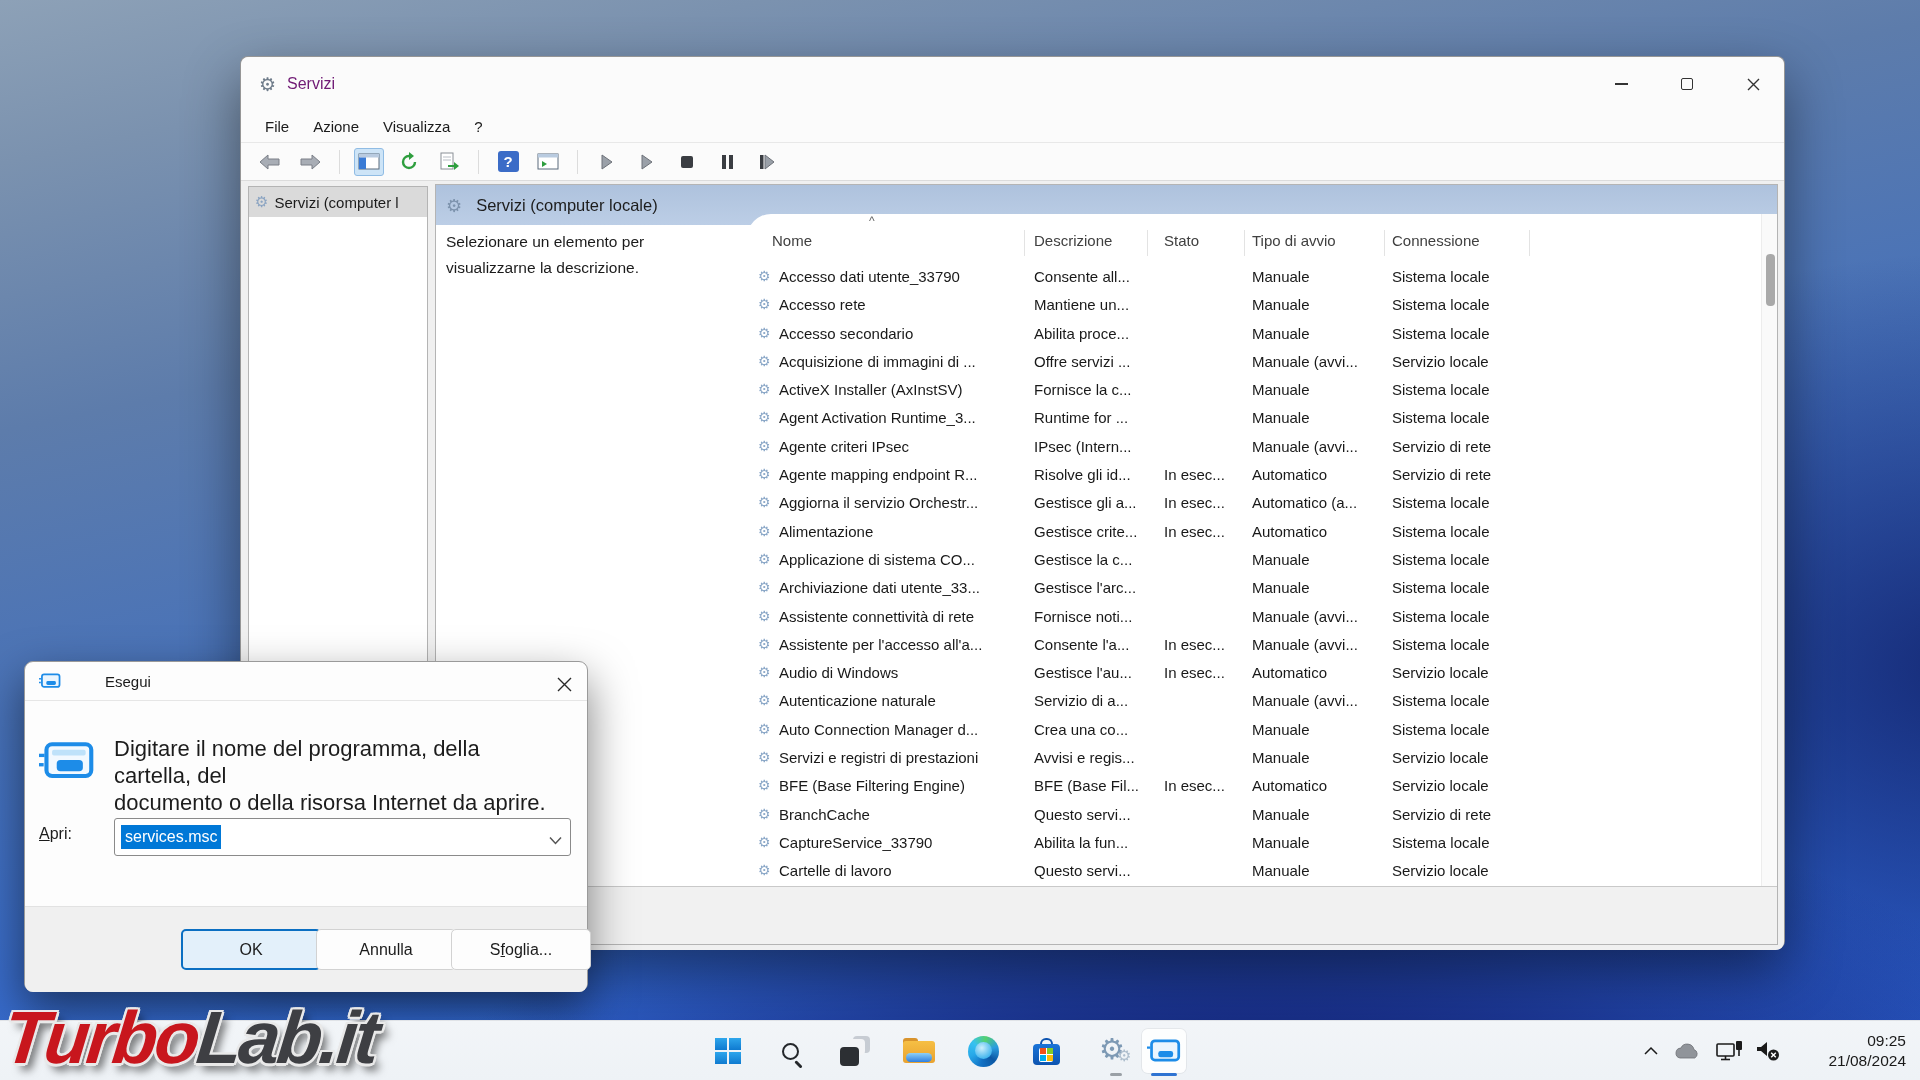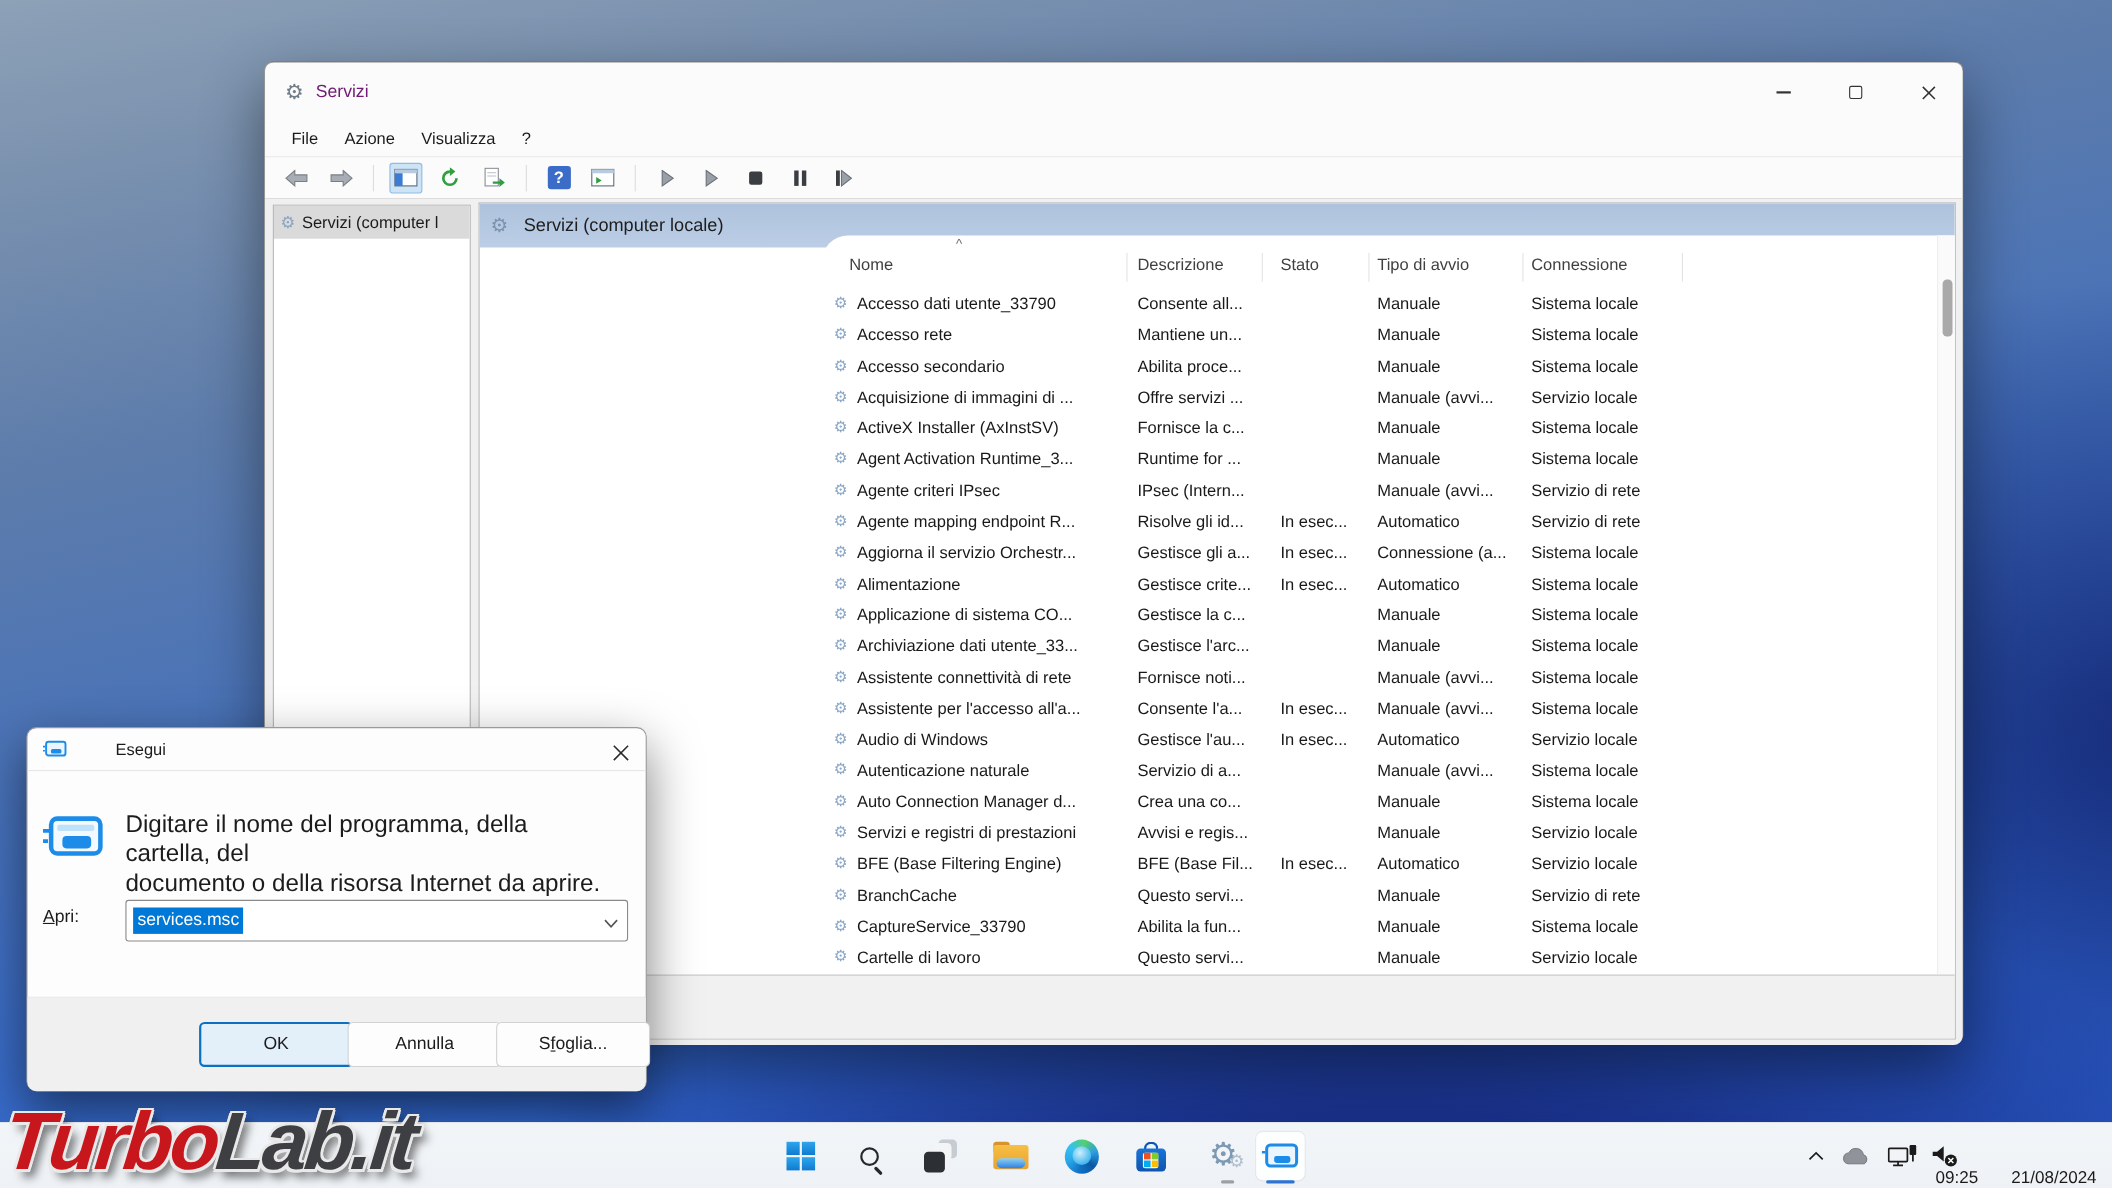--- a/index.html
+++ b/index.html
@@ -120,21 +120,21 @@
   .storebag{ width:27px;height:27px;position:relative;}
   .storebag .handle{position:absolute;left:7px;top:0;width:13px;height:9px;border:2.4px solid #0d54b0;border-bottom:none;border-radius:6px 6px 0 0;}
   .storebag .bag{position:absolute;left:0;top:6px;width:27px;height:21px;background:linear-gradient(180deg,#1a74d8,#0d54b0);border-radius:4px;}
   .storebag .logo{position:absolute;left:6.5px;top:10px;width:14px;height:14px;background:#fff;border-radius:2px;display:grid;grid-template-columns:6px 6px;grid-template-rows:6px 6px;gap:1px;padding:0.5px;}
   .storebag .logo i:nth-child(1){background:#f1511b;} .storebag .logo i:nth-child(2){background:#80cc28;}
   .storebag .logo i:nth-child(3){background:#00adef;} .storebag .logo i:nth-child(4){background:#fbbc09;}
   .tray-gears{ position:relative; width:34px; height:34px;}
   .tray-gears .g1{ position:absolute; left:0; top:-2px; font-family:"DejaVu Sans",sans-serif; font-size:29px; color:#7d99b4;}
   .tray-gears .g2{ position:absolute; left:18px; top:12px; font-family:"DejaVu Sans",sans-serif; font-size:16px; color:#aebecd;}
   .tray-area{ position:absolute; top:0; height:60px; display:flex; align-items:center;}
-  .clock{ position:absolute; right:14px; top:0; height:60px; display:flex; flex-direction:row; justify-content:center; align-items:flex-end;gap:30px;}
+  .clock{ position:absolute; right:14px; top:0; height:60px; display:flex; flex-direction:column; justify-content:center; align-items:flex-end;}
   .clock div{ font-size:15.5px; line-height:20px; color:#1a1a1a;}
 
   
   .watermark{ left:4px; top:1000px; z-index:50; font-style:italic; font-weight:bold; font-size:74px; line-height:76px;
     letter-spacing:-3px; white-space:nowrap; transform:skewX(-6deg);
     text-shadow:2.5px 0 0 #e9e9e9,-2.5px 0 0 #e9e9e9,0 2.5px 0 #e9e9e9,0 -2.5px 0 #e9e9e9,
       2px 2px 0 #e9e9e9,-2px -2px 0 #e9e9e9,2px -2px 0 #e9e9e9,-2px 2px 0 #e9e9e9, 6px 7px 9px rgba(0,0,0,.55);}
   .watermark .p1{ color:#c8161d;}
   .watermark .p2{ color:#3e3f43;}
 </style>
@@ -247,20 +247,24 @@
         <span class="gear-glyph">⚙</span>
         <span class="lbl">Servizi (computer l</span>
       </div>
     </div>
 
     <div class="main-panel">
       <div class="ext-band">
         <span class="gear-glyph">⚙</span>
         <span class="band-title">Servizi (computer locale)</span>
       </div>
+      <div class="abs hint">
+        <div>Selezionare un elemento per</div>
+        <div>visualizzarne la descrizione.</div>
+      </div>
 
       <div class="list-panel">
         <span class="sort-chevron">^</span>
         <div class="lv-head">
           <span class="h h-name">Nome</span>
           <span class="h h-desc">Descrizione</span>
           <span class="h h-stat">Stato</span>
           <span class="h h-tipo">Tipo di avvio</span>
           <span class="h h-conn">Connessione</span>
           <span class="h-sep" style="left:277px"></span>
@@ -332,21 +336,21 @@
               <span class="c col-desc">Risolve gli id...</span>
               <span class="c col-stat">In esec...</span>
               <span class="c col-tipo">Automatico</span>
               <span class="c col-conn">Servizio di rete</span>
             </div>
             <div class="lv-row">
               <span class="gear">⚙</span>
               <span class="c col-name">Aggiorna il servizio Orchestr...</span>
               <span class="c col-desc">Gestisce gli a...</span>
               <span class="c col-stat">In esec...</span>
-              <span class="c col-tipo">Connessione (a...</span>
+              <span class="c col-tipo">Automatico (a...</span>
               <span class="c col-conn">Sistema locale</span>
             </div>
             <div class="lv-row">
               <span class="gear">⚙</span>
               <span class="c col-name">Alimentazione</span>
               <span class="c col-desc">Gestisce crite...</span>
               <span class="c col-stat">In esec...</span>
               <span class="c col-tipo">Automatico</span>
               <span class="c col-conn">Sistema locale</span>
             </div>

